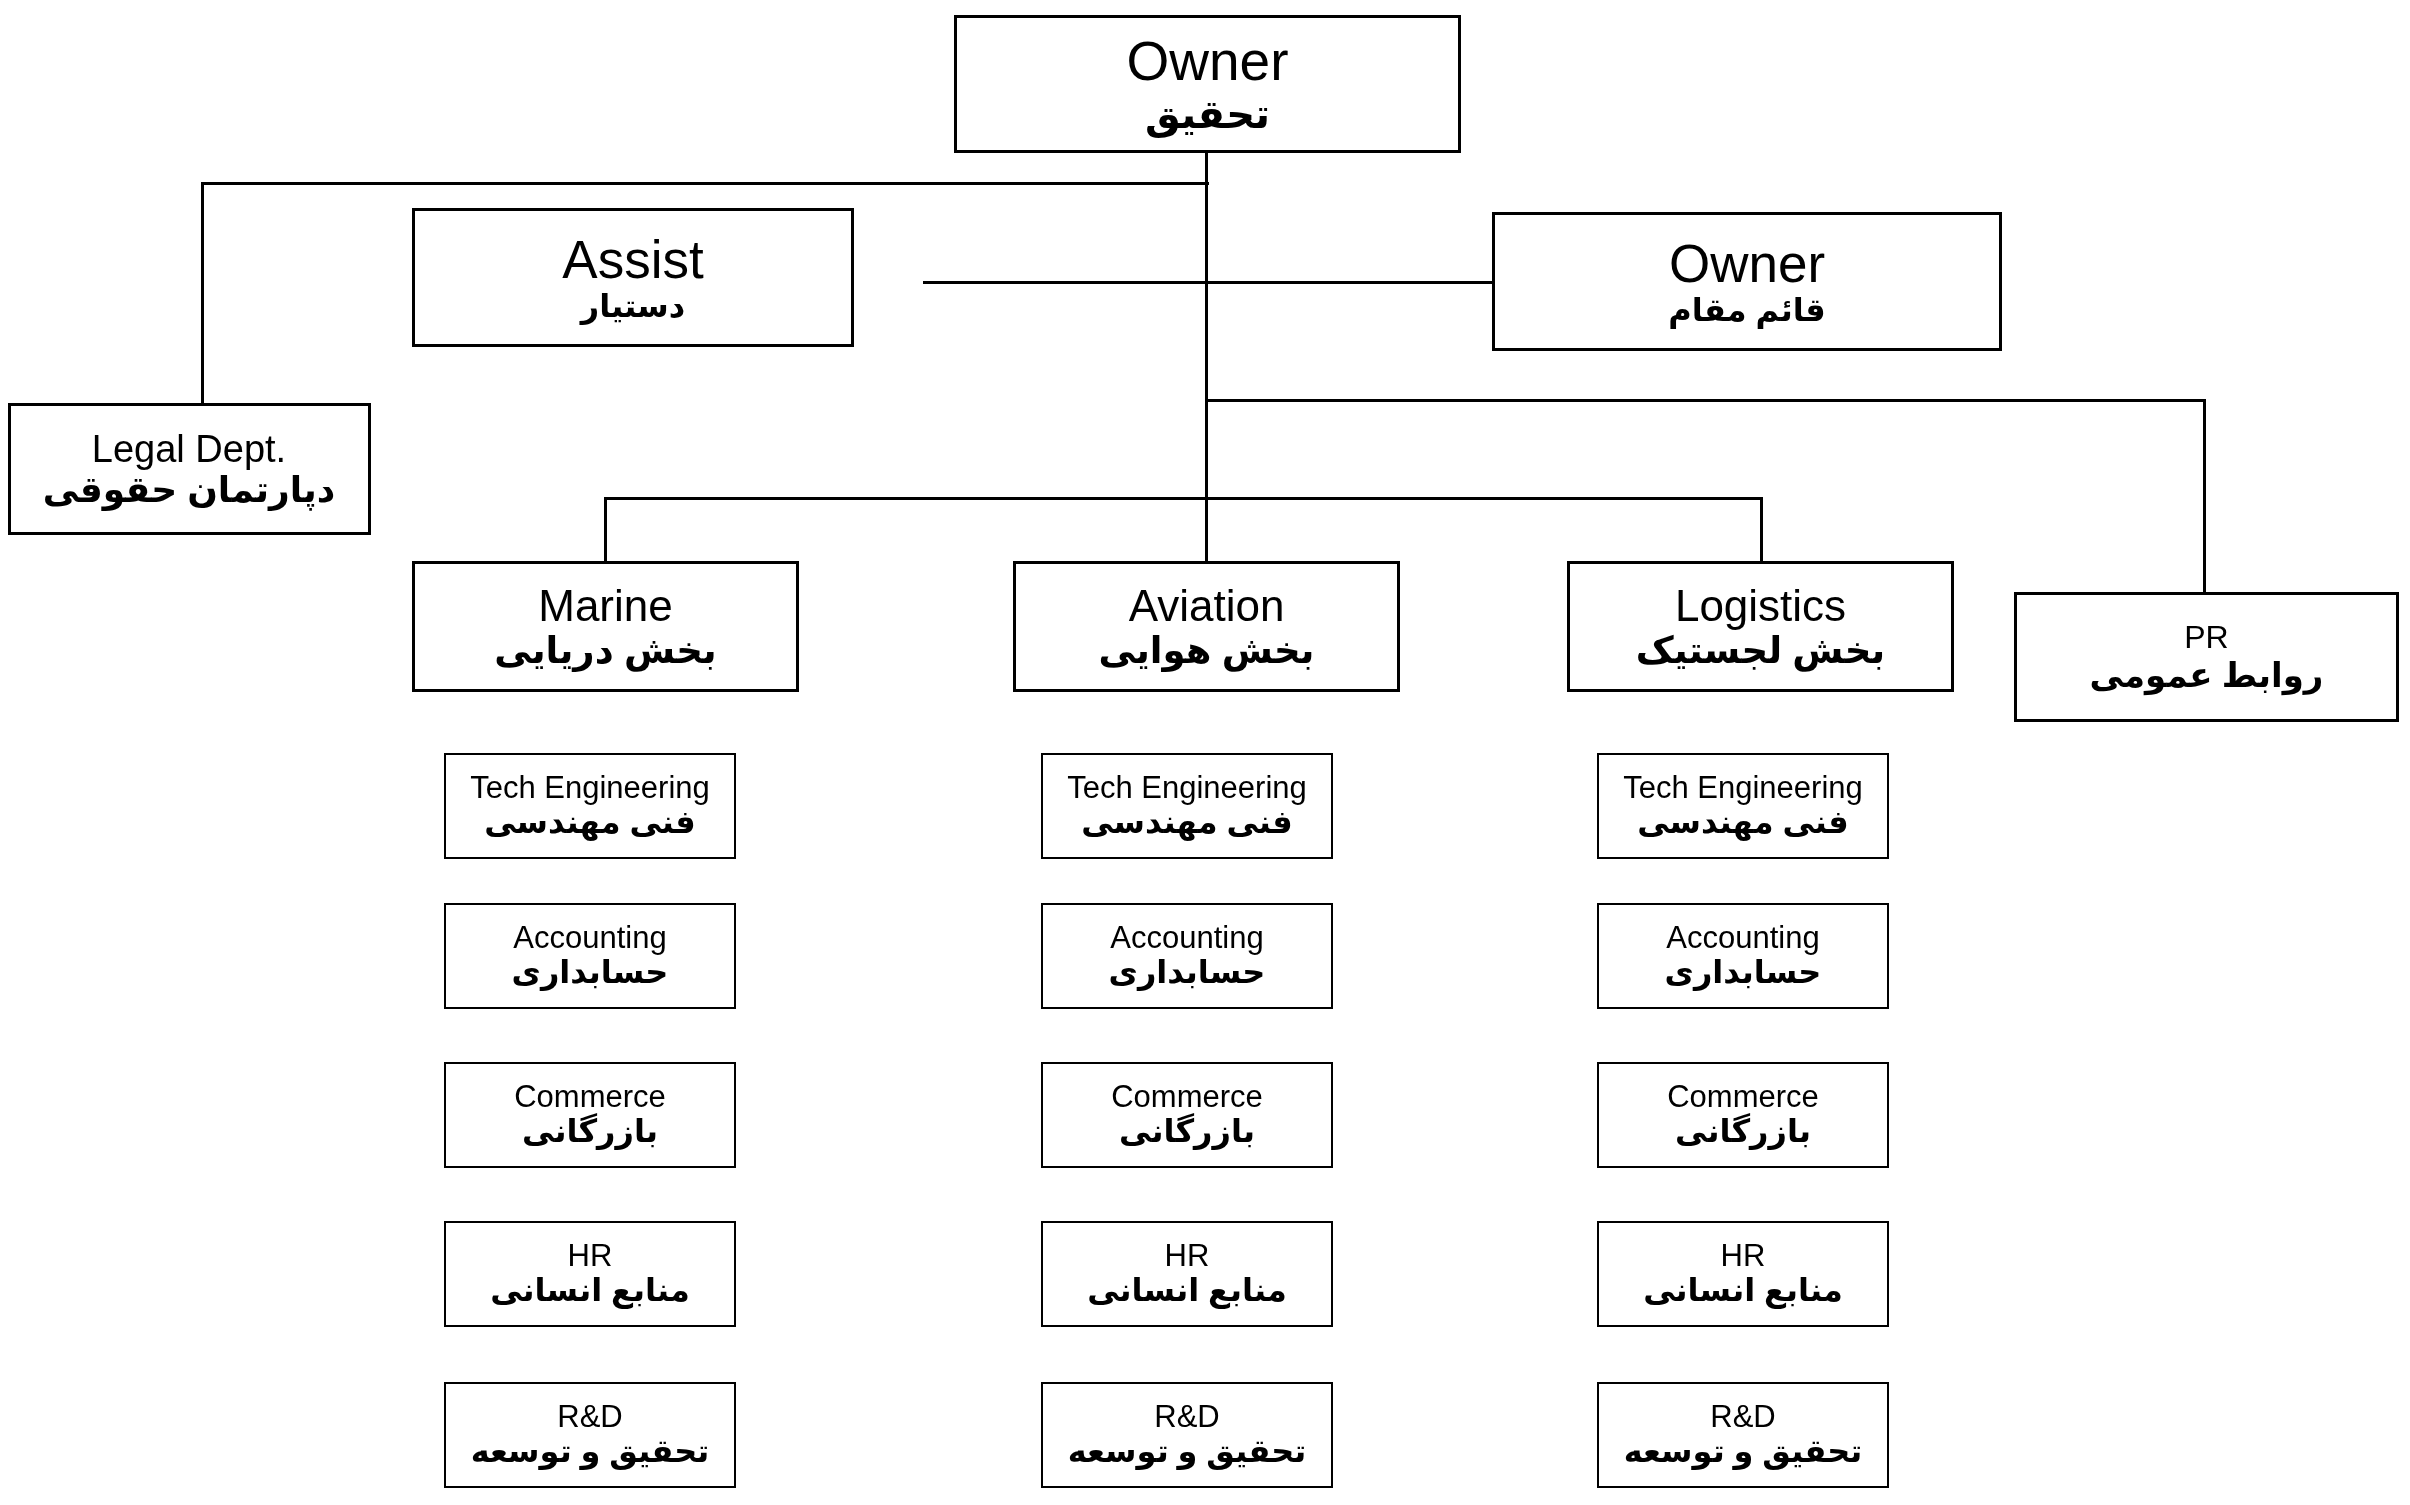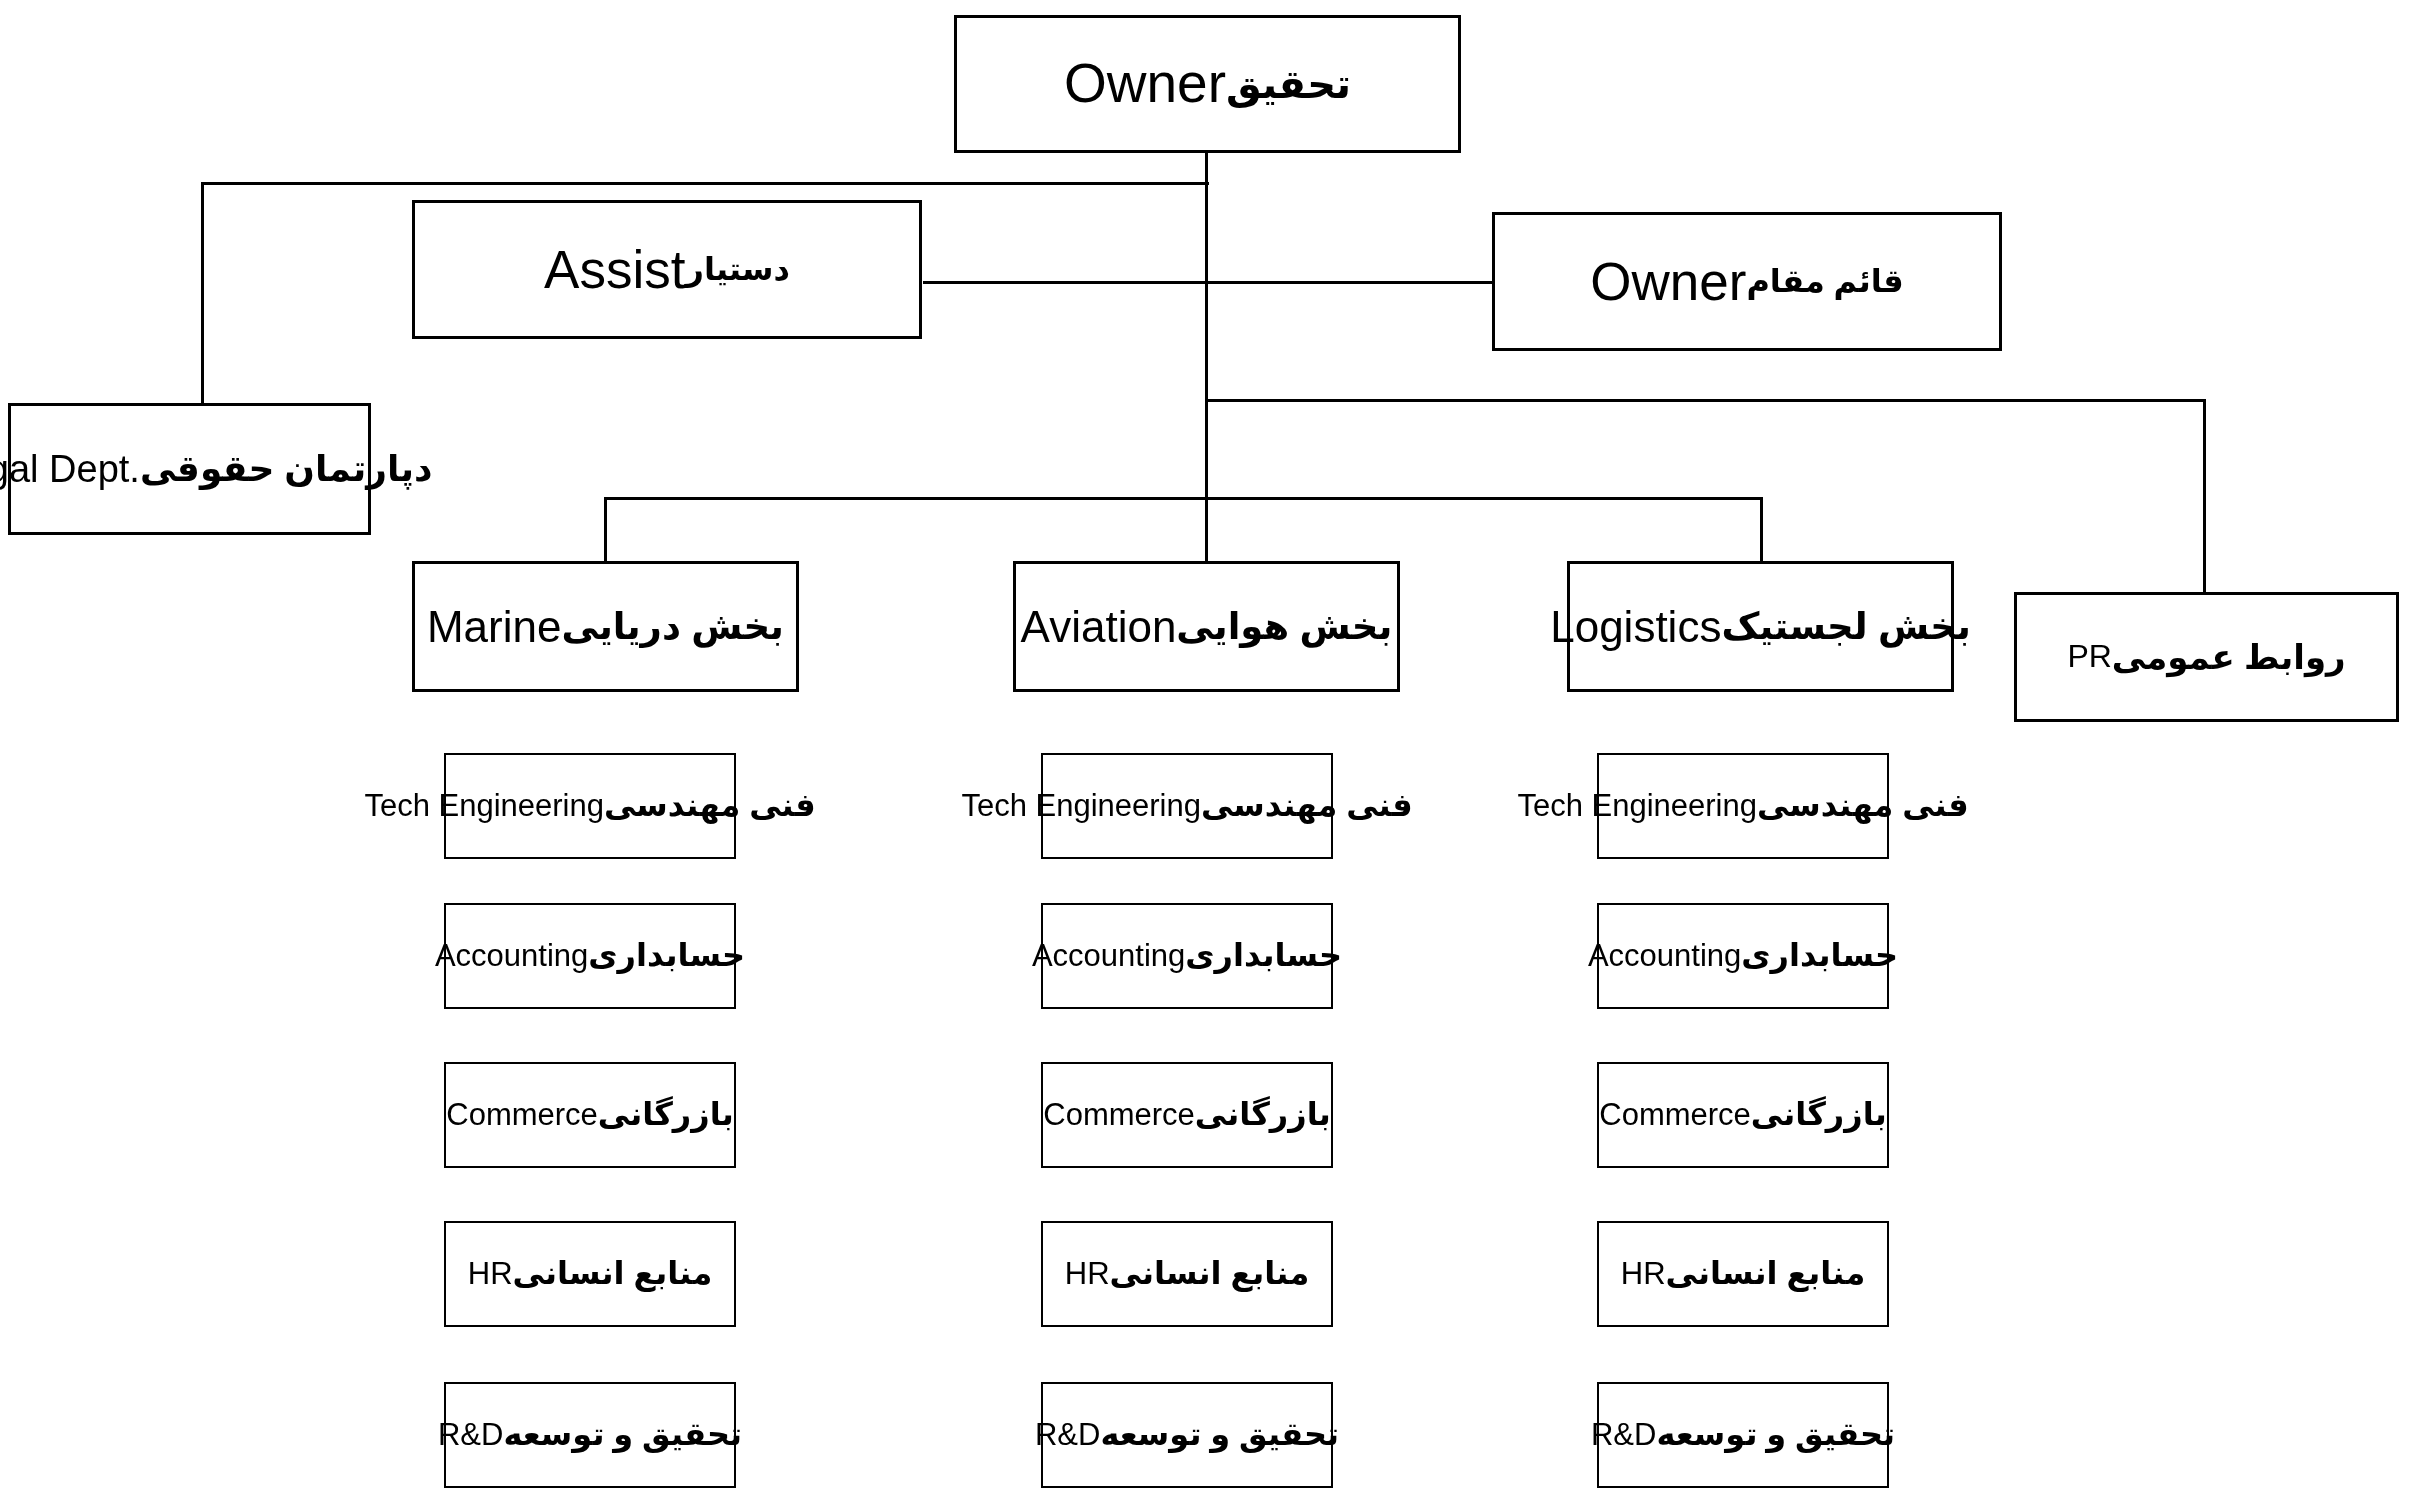--- a/index.html
+++ b/index.html
@@ -14,21 +14,21 @@
     width: 2411px;
     height: 1506px;
     background: #ffffff;
     overflow: hidden;
   }
   .node {
     position: absolute;
     background: #ffffff;
     border: 3.8px solid #000000;
     display: flex;
-    flex-direction: row;
+    flex-direction: column;
     align-items: center;
     justify-content: center;
     box-sizing: border-box;
     line-height: 1.12;
   }
   .node .en { font-weight: 400; white-space: nowrap; }
   .node .fa { font-weight: 700; white-space: nowrap; direction: rtl; }
 
   
   .n-owner  .en { font-size: 55px; }
@@ -50,21 +50,21 @@
   .n-sub .fa { font-size: 32px; }
 
   
   .line {
     position: absolute;
     background: #000000;
   }
 
   
   #owner     { left: 954px; top: 15px;  width: 507px; height: 138px; }
-  #assist    { left: 412px;  top: 200px; width: 510px; height: 139px; }
+  #assist    { left: 412px;  top: 208px; width: 442px; height: 139px; }
   #deputy    { left: 1492px; top: 212px; width: 510px; height: 139px; }
   #legal     { left: 7.5px;    top: 403px; width: 363px; height: 132px; }
   #marine    { left: 412px;  top: 561px; width: 387px; height: 131px; }
   #aviation  { left: 1013px; top: 561px; width: 387px; height: 131px; }
   #logistics { left: 1567px; top: 561px; width: 387px; height: 131px; }
   #pr        { left: 2014px; top: 592px; width: 385px; height: 130px; }
 
   
   .col-marine    { left: 444px;  }
   .col-aviation  { left: 1041px; }

